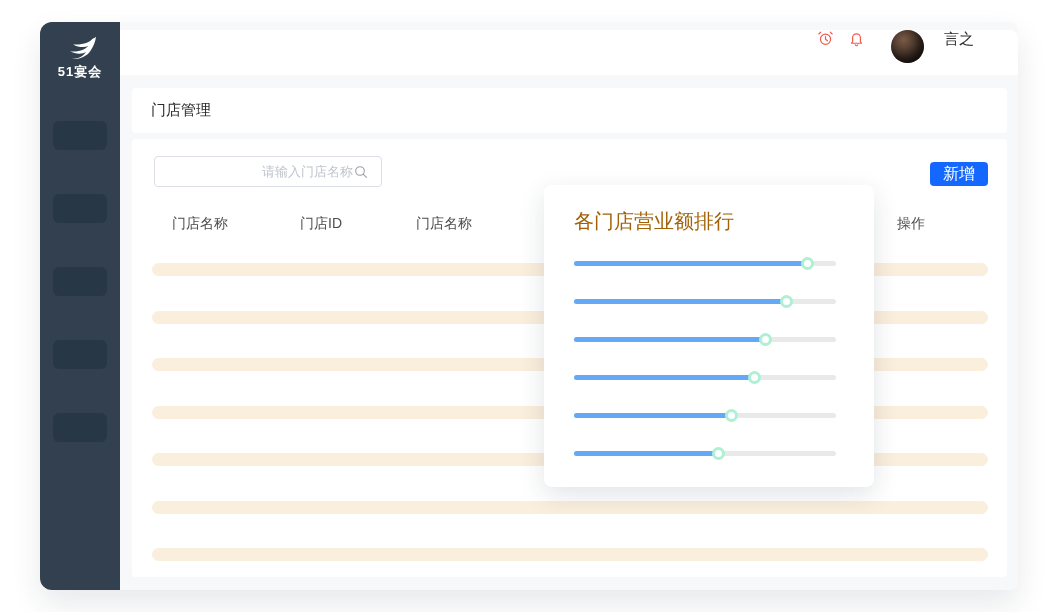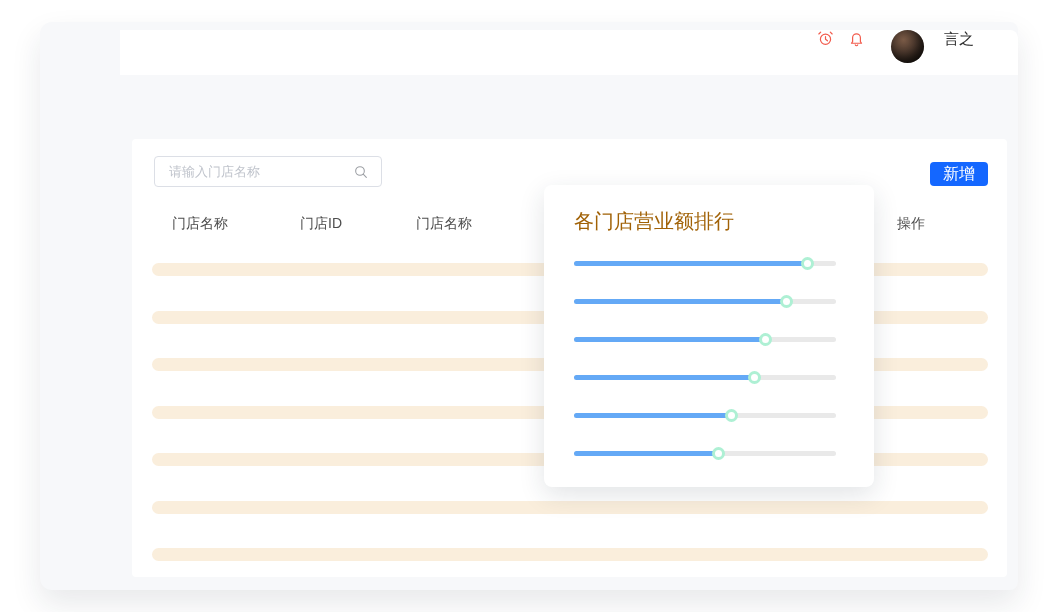--- a/index.html
+++ b/index.html
@@ -38,21 +38,21 @@
     padding-left:19px; font-size:15px; font-weight:500; color:#2b2b2b; }
 
   
   .content-panel { position:absolute; left:92px; top:117px; width:875px; height:438px;
     background:#ffffff; border-radius:4px; }
   .search-box { position:absolute; left:22px; top:17px; width:228px; height:31px;
     border:1px solid #dcdfe6; border-radius:4px; background:#fff;
     display:flex; align-items:center; }
   .search-box input { flex:1; border:none; outline:none; background:transparent;
     padding-left:14px; font-size:13px; color:#333;
-    font-family:"Liberation Sans", sans-serif; }
+    font-family:"Liberation Sans", sans-serif;text-align:right; }
   .search-box input::placeholder { color:#c0c4cc; }
   .search-icon { width:16px; height:16px; margin-right:12px; cursor:pointer; }
   .search-icon svg { width:100%; height:100%; stroke:#9b9ea3; fill:none;
     stroke-width:1.6; stroke-linecap:round; }
   .add-btn { position:absolute; right:19px; top:23px; height:24px; padding:0 13px;
     background:#1467ff; border:none; border-radius:4px; color:#fff; font-size:16px;
     cursor:pointer; font-family:"Liberation Sans", sans-serif; }
   .thead { position:absolute; left:0; top:76px; width:100%; height:20px;
     font-size:14px; color:#4d4d4d; }
   .thead .col { position:absolute; top:0; }
@@ -73,40 +73,63 @@
   .slider .fill { position:absolute; left:0; top:4px; height:5px;
     border-radius:2.5px; background:#64a9f6; }
   .slider .handle { position:absolute; top:0; width:13px; height:13px;
     border-radius:50%; background:#fff; border:3px solid #aef0d4; cursor:grab; }
 </style>
 </head>
 <body>
 
 <div class="frame">
 
+  <aside class="sidebar">
+    <div class="logo">
+      <span>
+        <svg viewBox="0 0 48 34">
+          <path fill="#ffffff" d="M45 1 C37 9 26 12 15 11 C22 15 30 15 35 13
+            C29 19 20 21 11 20 C18 24 27 24 32 21 C28 27 21 30 13 30
+            C23 31 33 27 38 19 C42 13 44 7 45 1 Z"></path>
+          <path fill="#ffffff" d="M44 2 C41 3 38 5 37 8 L41 9 C42 7 43 4 44 2 Z"></path>
+        </svg>
+      </span>
+      <div class="brand-name">51宴会</div>
+    </div>
+    <div id="menu">
+        <div class="menu-item" style="top: 99px;"></div>
+        <div class="menu-item" style="top: 172px;"></div>
+        <div class="menu-item" style="top: 245px;"></div>
+        <div class="menu-item" style="top: 318px;"></div>
+        <div class="menu-item" style="top: 391px;"></div>
+      </div>
+  </aside>
 
   <header class="topbar">
     <span class="hicon">
       <svg viewBox="0 0 24 24">
         <circle cx="12" cy="13" r="7.2"></circle>
         <path d="M12 9.2 V13 L14.8 15.2"></path>
         <path d="M5.2 3 L2.6 5.6"></path>
         <path d="M18.8 3 L21.4 5.6"></path>
       </svg>
     </span>
     <span class="hicon">
       <svg viewBox="0 0 24 24">
         <path d="M6.5 16.5 V11 a5.5 5.5 0 0 1 11 0 v5.5 l1.6 2.2 H4.9 Z"></path>
         <path d="M10.3 21 a1.8 1.8 0 0 0 3.4 0"></path>
       </svg>
     </span>
     <span class="avatar"></span>
     <span class="user-name">言之</span>
   </header>
 
+  <section class="title-panel">
+    <span>门店管理</span>
+  </section>
 
   <section class="content-panel">
     <div class="search-box">
       <input type="text" placeholder="请输入门店名称" style="">
       <span class="search-icon">
         <svg viewBox="0 0 24 24">
           <circle cx="10.5" cy="10.5" r="6.5"></circle>
           <path d="M15.3 15.3 L20 20"></path>
         </svg>
       </span>

